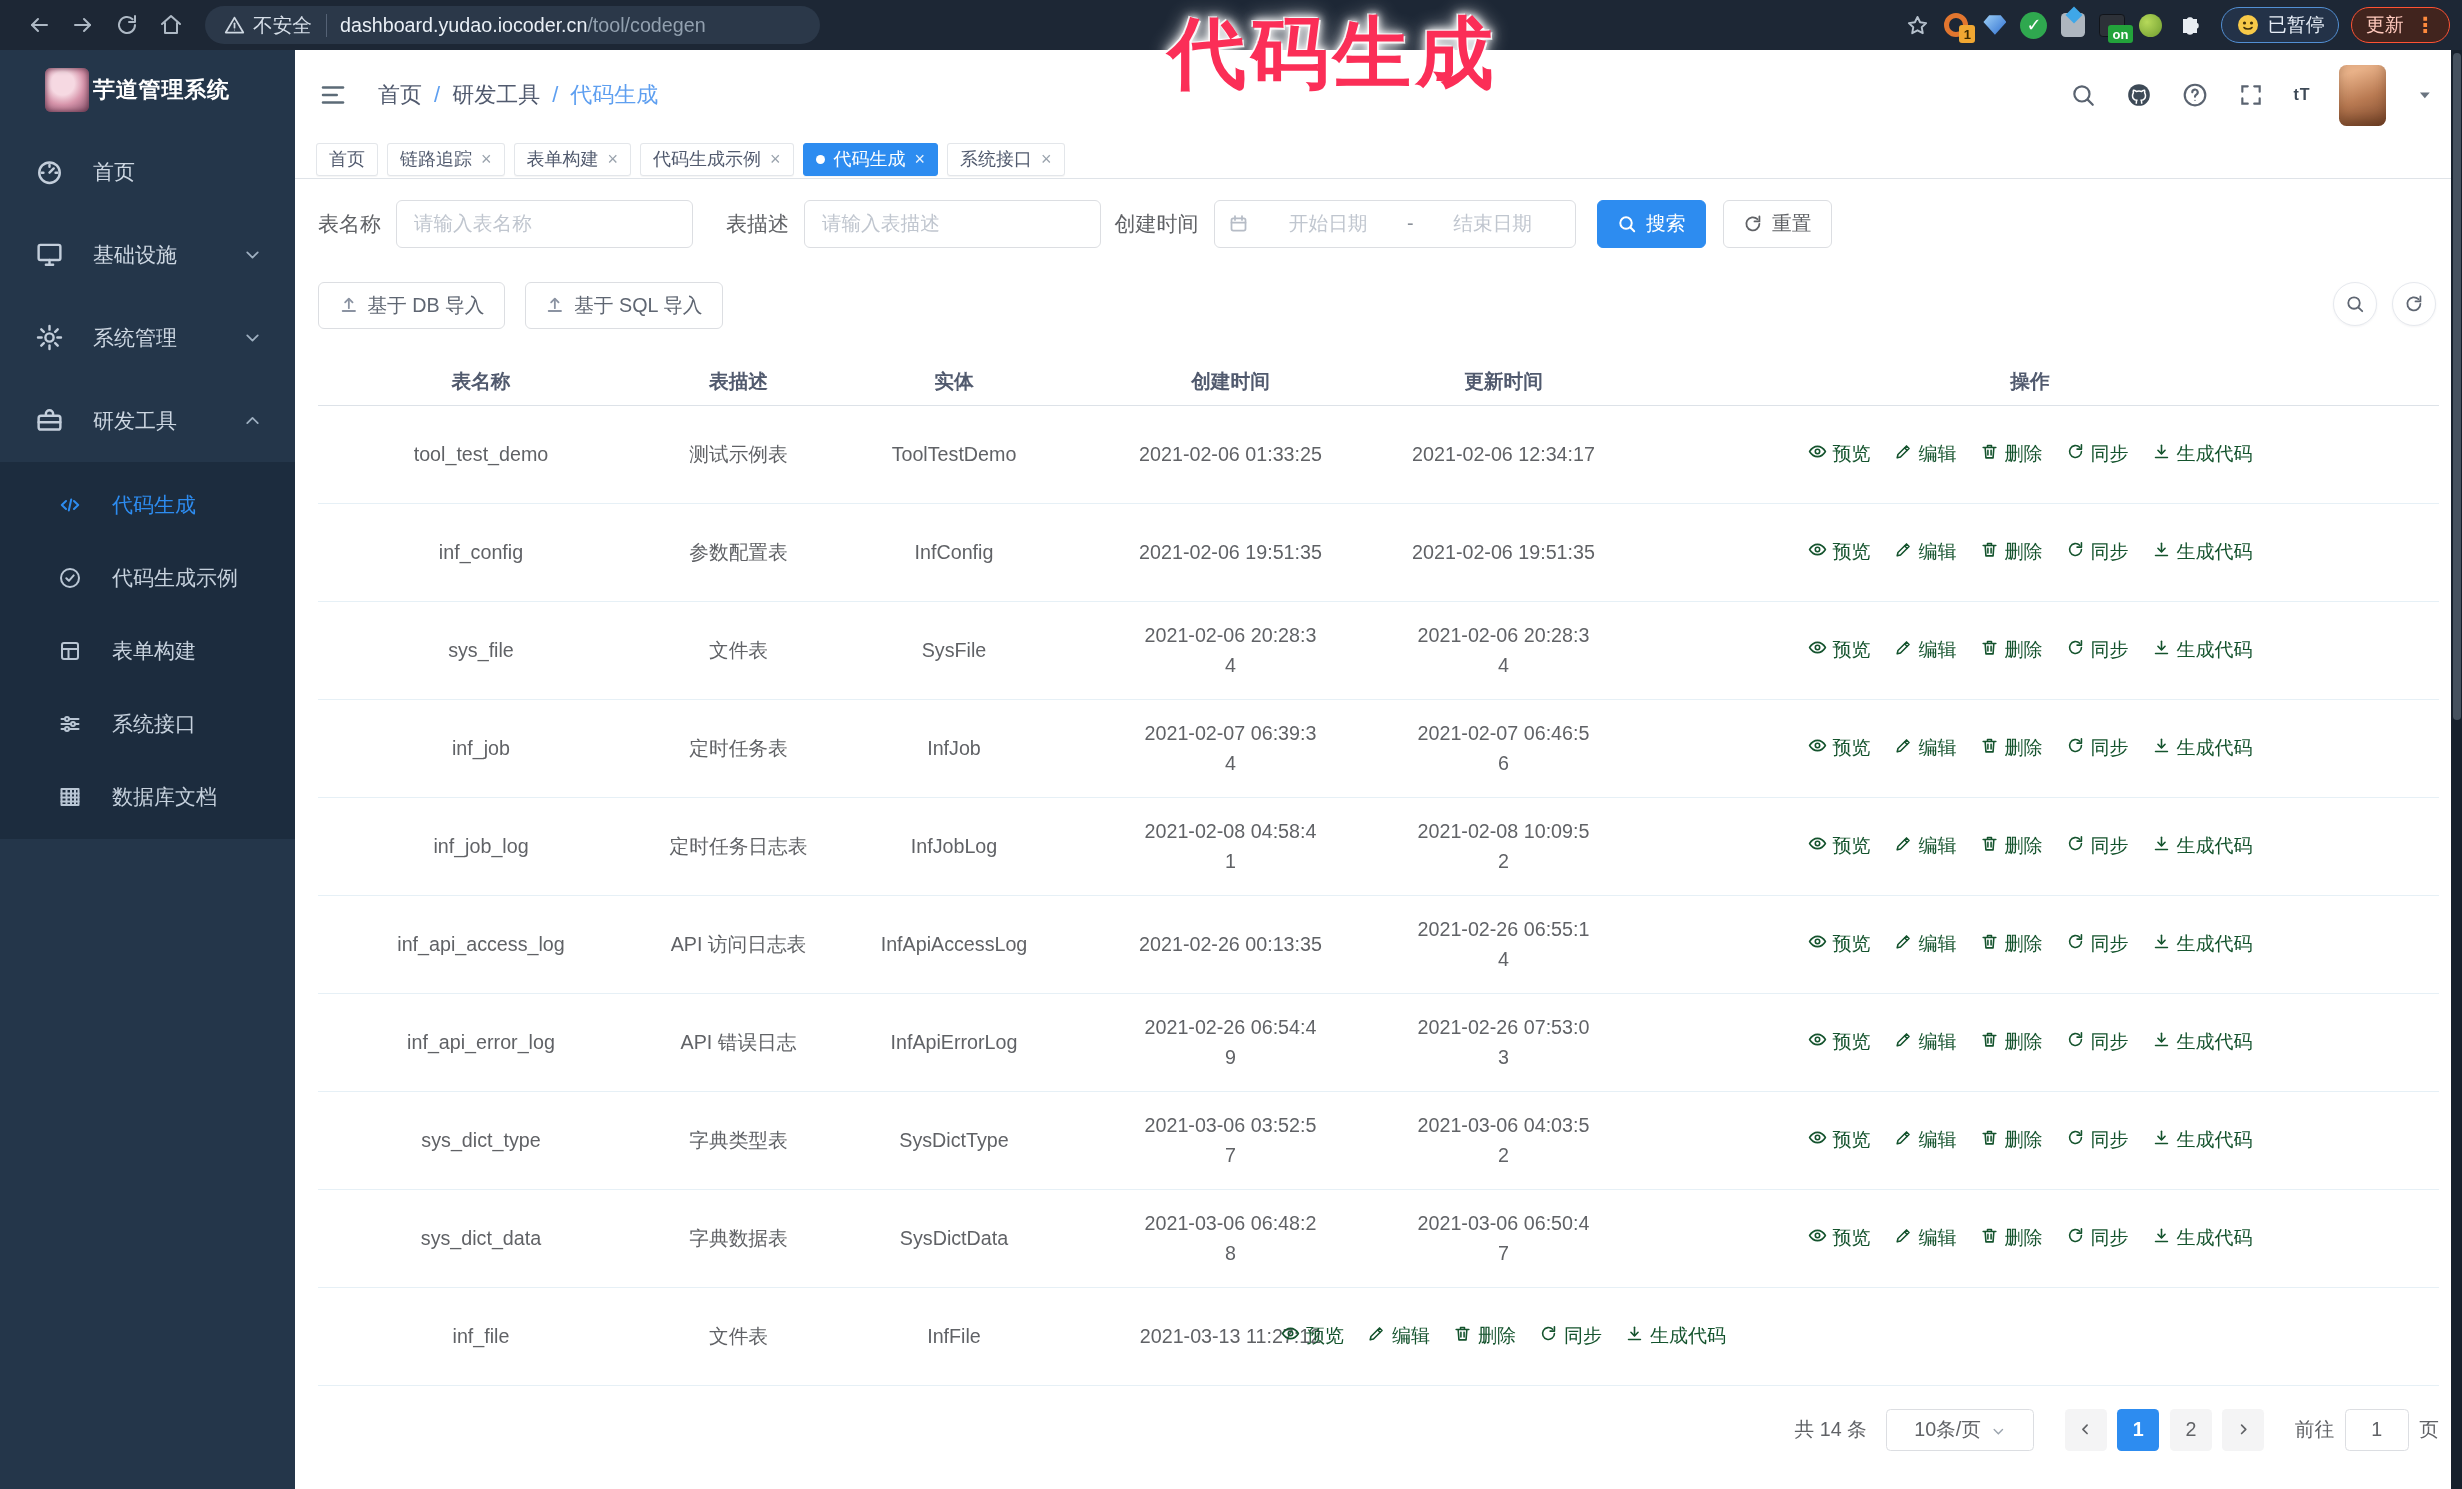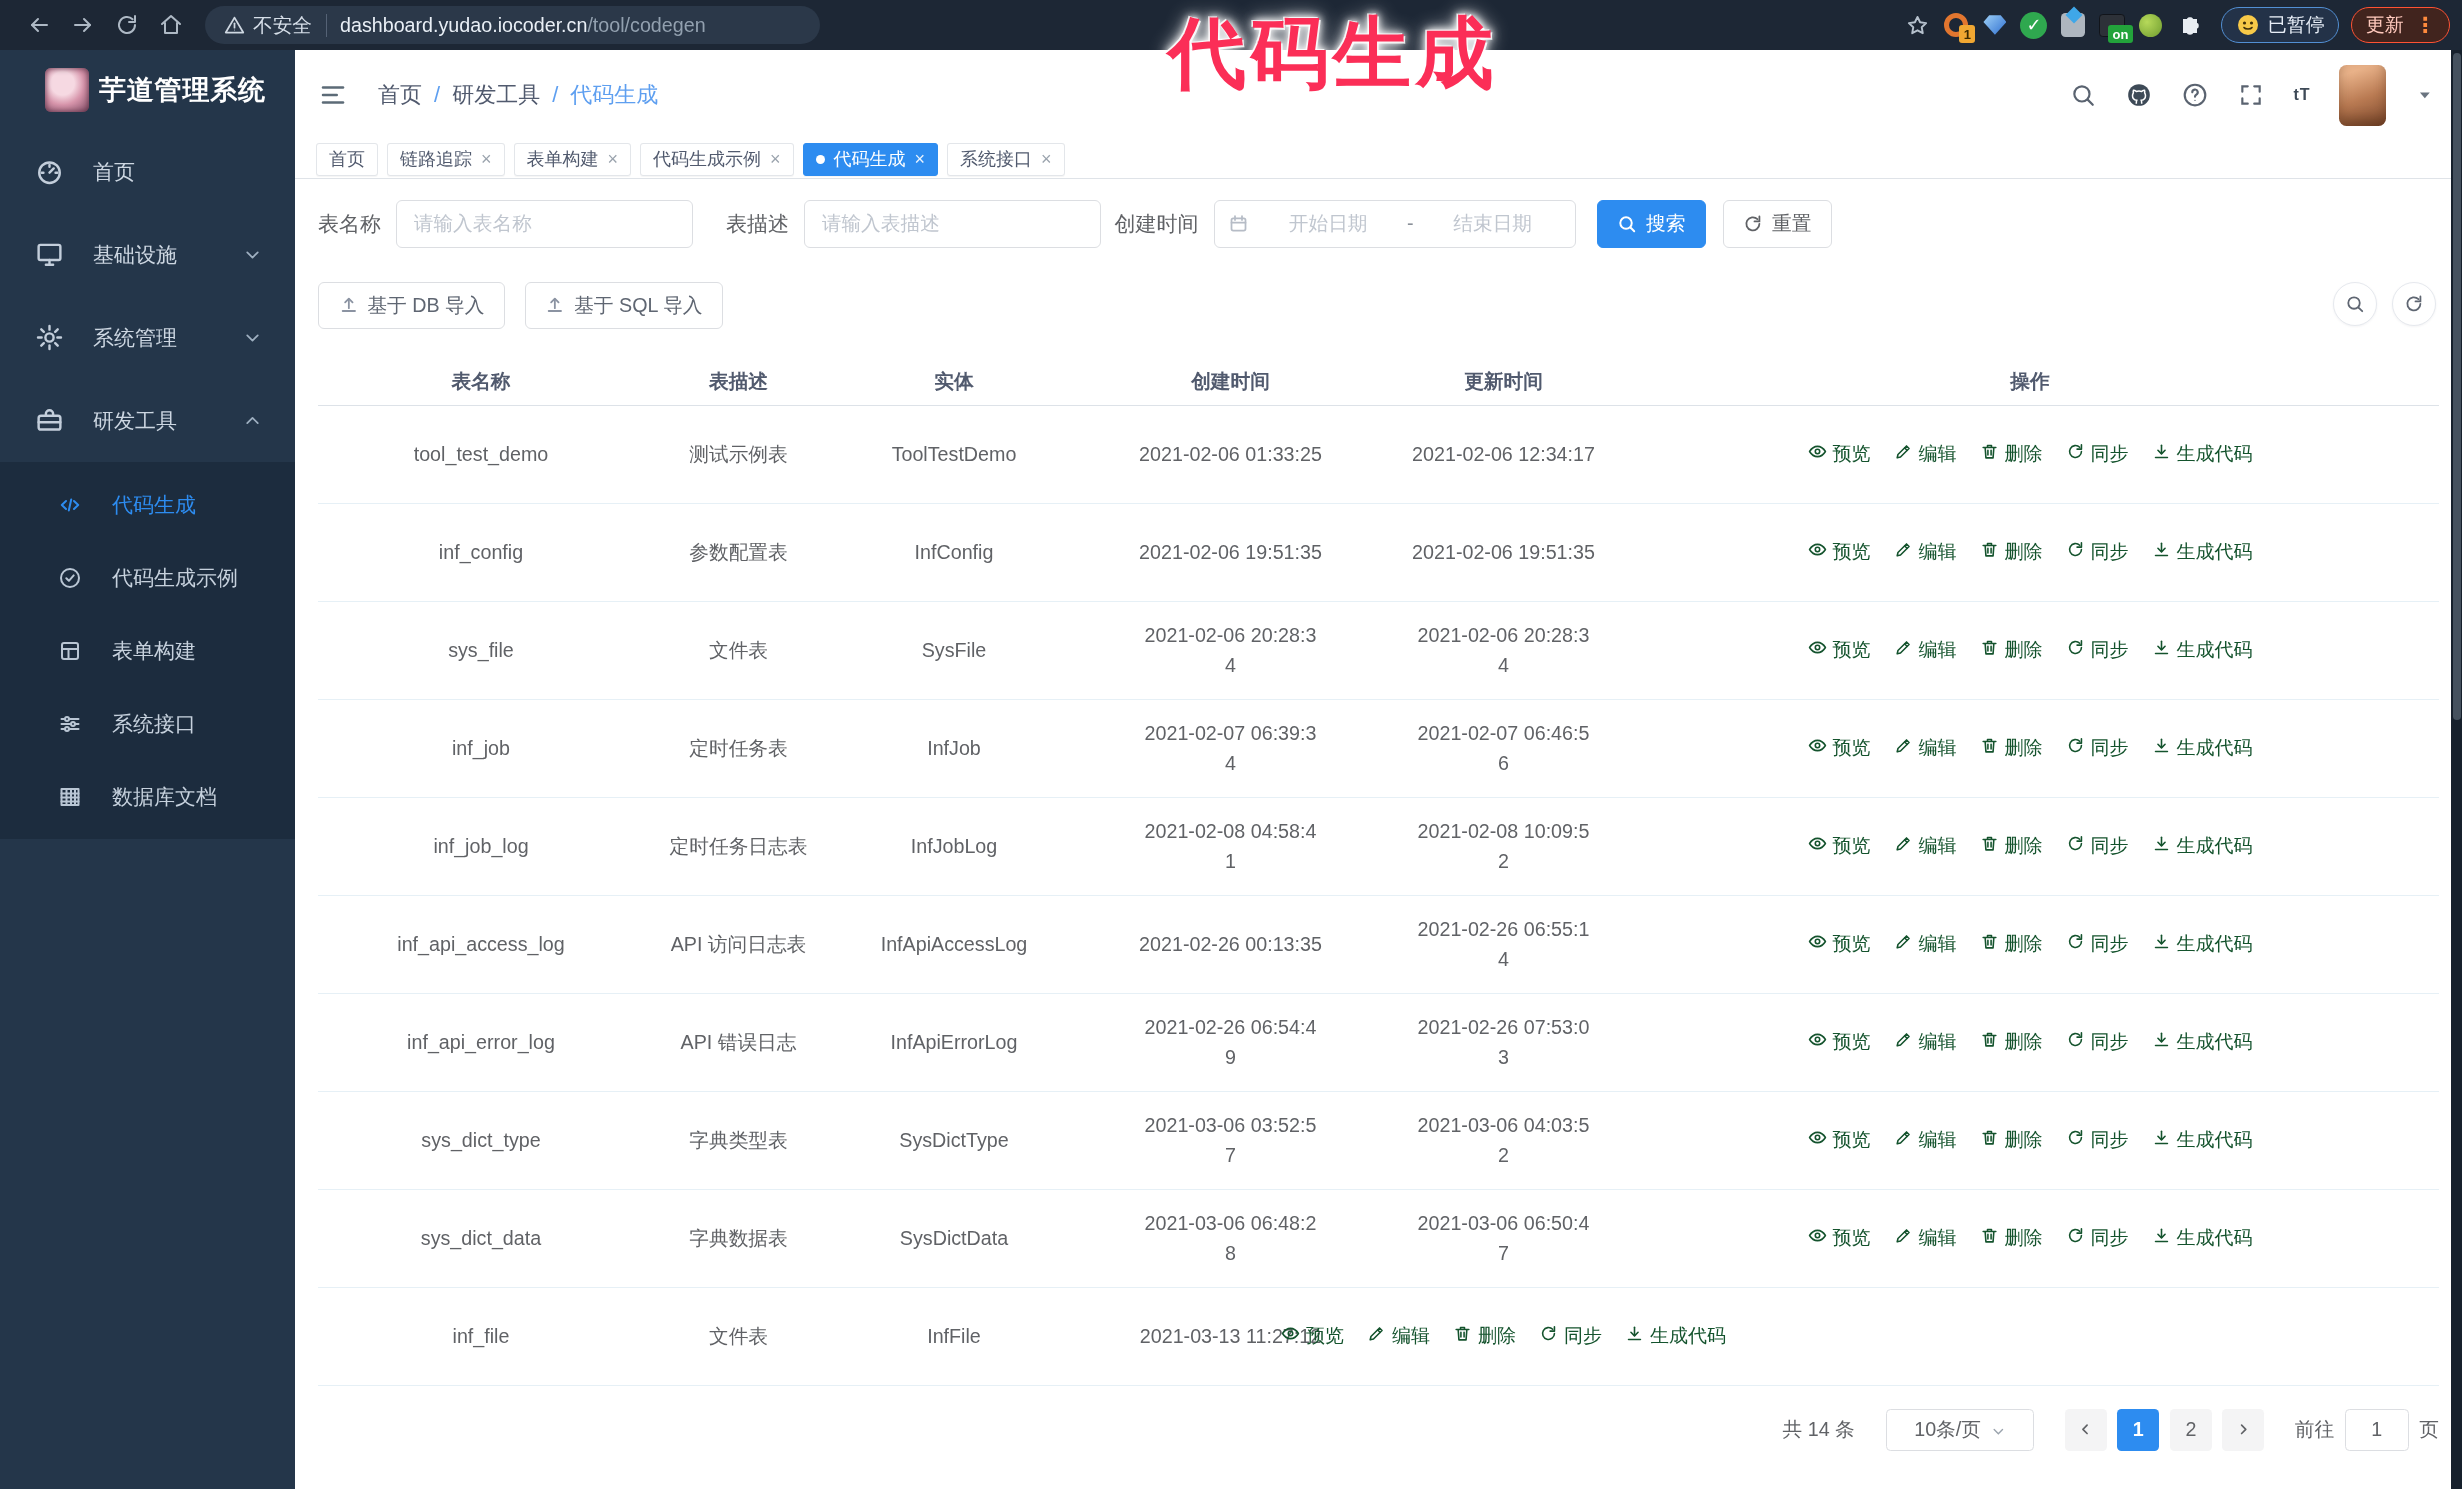--- a/index.html
+++ b/index.html
@@ -36,21 +36,21 @@
   .pill.paused { border:1.5px solid #528fd3; background:#233248; color:#e7eef7; gap:7.6px; }
   .pill.update { border:1.5px solid #ff5233; background:#41241e; color:#ffc9bd; gap:10.6px; }
   .pill .emoji { width:24px; height:24px; }
   .pill .kebab { color:#ff8a3d; font-size:21px; letter-spacing:0; font-weight:bold; }
 
   
   .app { display:flex; height:1440px; }
   .sidebar { width:295px; background:#24364a; flex:0 0 auto; }
   .logo-row { height:80px; display:flex; align-items:center; padding-left:45px; }
   .logo-img { width:44px; height:44px; border-radius:6px; background:radial-gradient(circle at 40% 35%, #f6d9e2 0 30%, #d795ab 55%, #7e4a63 100%); box-shadow:inset 0 0 6px #5d3247; }
-  .logo-title { margin-left:10px; color:#fff; font-size:27px; font-weight:bold; letter-spacing:0.8px; }
+  .logo-title { margin-left:4px; color:#fff; font-size:22px; font-weight:bold; letter-spacing:0.8px; }
   .menu-item { height:83px; display:flex; align-items:center; padding:0 32px 0 35px; color:#cdd7e2; font-size:21px; cursor:pointer; }
   .menu-item .mi { width:29px; height:29px; flex:0 0 auto; color:#c3cedb; }
   .menu-item .mi svg { width:29px; height:29px; }
   .menu-item .lbl { margin-left:29px; }
   .menu-item .chev { margin-left:auto; width:21px; height:21px; color:#9fb0c1; }
   .menu-item .chev svg { width:21px; height:21px; }
   .submenu { background:#1c2c3e; padding:6px 0; }
   .sub-item { height:73px; display:flex; align-items:center; padding-left:58px; color:#c6d1dd; font-size:21px; cursor:pointer; }
   .sub-item .mi { width:24px; height:24px; color:#b9c6d4; }
   .sub-item .mi svg { width:24px; height:24px; }
@@ -109,21 +109,21 @@
   .th { font-size:19.7px; color:#515a6e; font-weight:bold; text-align:center; }
   .trow { min-height:98px; border-bottom:0.8px solid #e6f0f6; }
   .cell { font-size:19.7px; color:#606266; text-align:center; line-height:1.55; }
   .cell.dt { white-space:pre-line; }
   .c-action { display:flex; justify-content:center; gap:23px; }
   .op { color:#14532d; font-size:19px; display:flex; align-items:center; gap:6px; cursor:pointer; text-decoration:none; white-space:nowrap; }
   .op svg { width:19px; height:19px; }
 
   .pagination { display:flex; align-items:center; justify-content:flex-end; margin-top:23px; gap:10.6px; font-size:19.7px; color:#606266; }
   .pg-total { margin-right:9px; }
-  .pg-size { width:148px; height:42px; border:0.8px solid #dcdee2; border-radius:4.5px; display:flex; align-items:center; justify-content:center; gap:9px; color:#606266; cursor:pointer; margin-right:19.7px;margin-left:12px; }
+  .pg-size { width:148px; height:42px; border:0.8px solid #dcdee2; border-radius:4.5px; display:flex; align-items:center; justify-content:center; gap:9px; color:#606266; cursor:pointer; margin-right:19.7px; }
   .pg-size .caret { width:16.7px; height:16.7px; color:#9aa3ad; }
   .pg-size .caret svg { width:16.7px; height:16.7px; }
   .pg-btn { min-width:42px; height:42px; border-radius:4.5px; background:#f4f4f5; color:#606266; display:flex; align-items:center; justify-content:center; font-size:19.7px; cursor:pointer; }
   .pg-btn svg { width:16.7px; height:16.7px; }
   .pg-btn.active { background:#2d8cf0; color:#fff; font-weight:bold; }
   .pg-goto { display:flex; align-items:center; gap:10.6px; margin-left:19.7px; }
   .pg-input { width:64px; height:42px; border:0.8px solid #dcdee2; border-radius:4.5px; text-align:center; font-size:19.7px; color:#606266; outline:none; font-family:inherit; }
 
   
   .annotation { position:absolute; left:1168px; top:1.5px; font-size:78px; font-weight:bold; color:#fb2e57; z-index:50; letter-spacing:4.5px; text-shadow:0 0 7.6px #fff,0 0 12px #fff,0 0 19.7px rgba(255,255,255,.95),1.5px 1.5px 0 rgba(255,255,255,.85),-1.5px -1.5px 0 rgba(255,255,255,.85); white-space:nowrap; }

